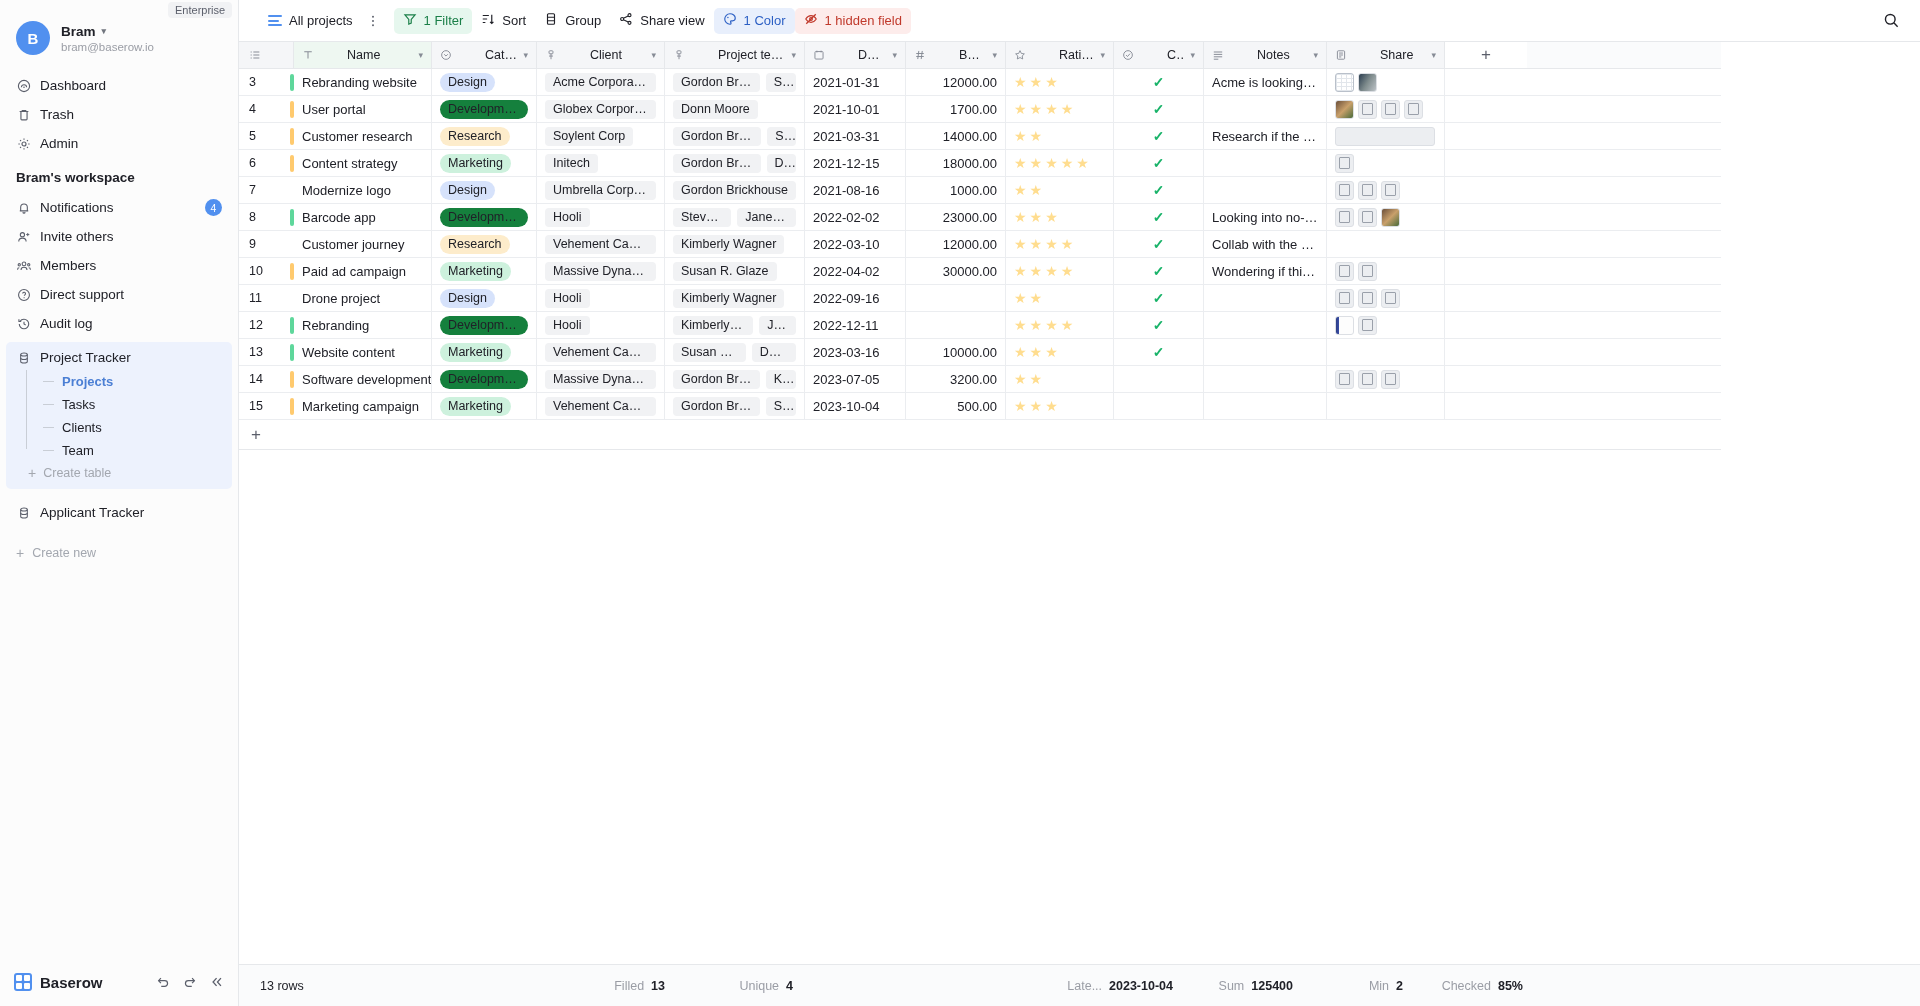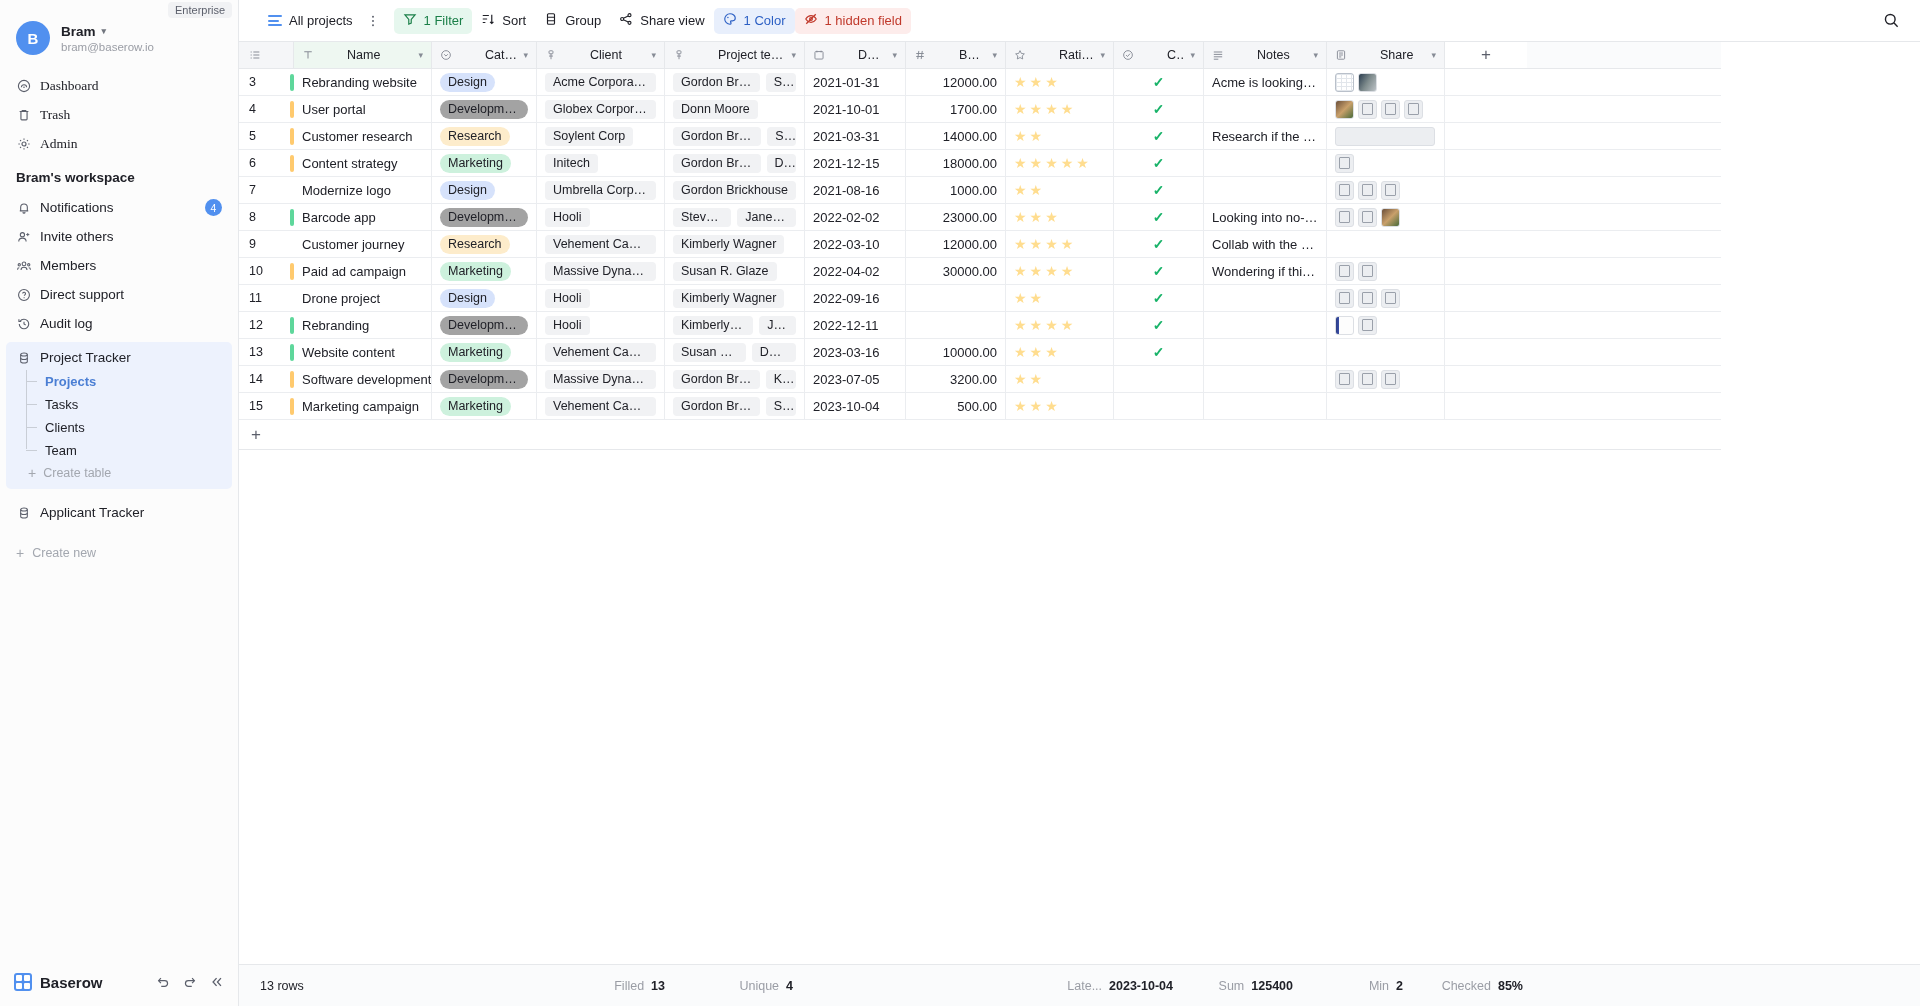--- a/index.html
+++ b/index.html
@@ -28,21 +28,21 @@
     width: 34px; height: 34px; border-radius: 50%;
     background: #5190ef; color: #fff;
     display: flex; align-items: center; justify-content: center;
     font-size: 15px; font-weight: bold;
   }
   .user-meta { display: flex; flex-direction: column; gap: 2px; }
   .user-name { font-size: 13.5px; font-weight: 600; color: #202128; display: flex; align-items: center; gap: 6px;}
   .user-email { font-size: 11.5px; color: #9a9da5; }
   .caret { font-size: 9px; color: #72767f; }
 
-  .sb-list { padding: 10px 0 0 0; font-family: Liberation Serif, serif; }
+  .sb-list { padding: 10px 0 0 0; }
   .sb-item {
     display: flex; align-items: center; gap: 9px;
     padding: 6px 16px 6px 16px; height: 29px;
     color: #202128; font-size: 13.5px; cursor: pointer;
   }
   .sb-ico { width: 15px; height: 15px; display: inline-flex; align-items: center; justify-content: center; color: #5b5f6b; flex: none; }
   .sb-ico svg { width: 14px; height: 14px; }
   .sb-section-title {
     font-size: 13.5px; font-weight: bold; color: #202128;
     padding: 12px 16px 8px 16px;
@@ -52,21 +52,21 @@
     font-size: 10.5px; border-radius: 9px;
     min-width: 17px; height: 17px; padding: 0 5px;
     display: flex; align-items: center; justify-content: center;
   }
   .db-block { background: #edf2fd; border-radius: 5px; margin: 4px 6px; padding: 3px 0 5px 0; }
   .db-block.plain { background: transparent; }
   .db-head {
     display: flex; align-items: center; gap: 9px;
     padding: 5px 10px; font-size: 13.5px; color: #202128; cursor: pointer;
   }
-  .tbl-list { position: relative; padding-left: 22px; }
+  .tbl-list { position: relative; padding-left: 39px; }
   .tbl-list:before {
     content: ""; position: absolute; left: 20px; top: 0; bottom: 13px;
     width: 1px; background: #c9ced6;
   }
   .tbl-item {
     position: relative; display: flex; align-items: center;
     padding: 3px 0 3px 17px; font-size: 13px; color: #202128;
     height: 23px; cursor: pointer;
   }
   .tbl-item:before {
@@ -157,21 +157,21 @@
   .colorbar { position: absolute; right: 0px; top: 5px; width: 4px; height: 17px; border-radius: 2px; }
   .cell.num { justify-content: flex-end; }
   .cell.center { justify-content: center; }
   .chip {
     display: inline-block; padding: 2px 8px; border-radius: 10px;
     font-size: 12.5px; line-height: 15px; max-width: 100%;
     overflow: hidden; text-overflow: ellipsis; white-space: nowrap;
   }
   .chip.gray { background: #f1f2f4; color: #202128; border-radius: 4px; }
   .chip.design { background: #d6e2fb; color: #202128; }
-  .chip.development { background: #a3a3a3; color: #202128; }
+  .chip.development { background: #15803d; color: #202128; }
   .chip.research { background: #fdeccb; color: #202128; }
   .chip.marketing { background: #cdf1dd; color: #202128; }
   .team { display: flex; gap: 6px; overflow: hidden; }
   .stars { display: flex; gap: 3px; color: #ffdd8f; font-size: 14px; line-height: 1; }
   .check { color: #19b369; font-size: 14px; font-weight: bold; }
   .notes { color: #202128; overflow: hidden; text-overflow: ellipsis; }
   .thumb {
     width: 19px; height: 19px; border-radius: 3px; background: #eceef1;
     border: 1px solid #dcdfe4; display: inline-flex; align-items: center;
     justify-content: center; margin-right: 4px; flex: none; overflow: hidden;

